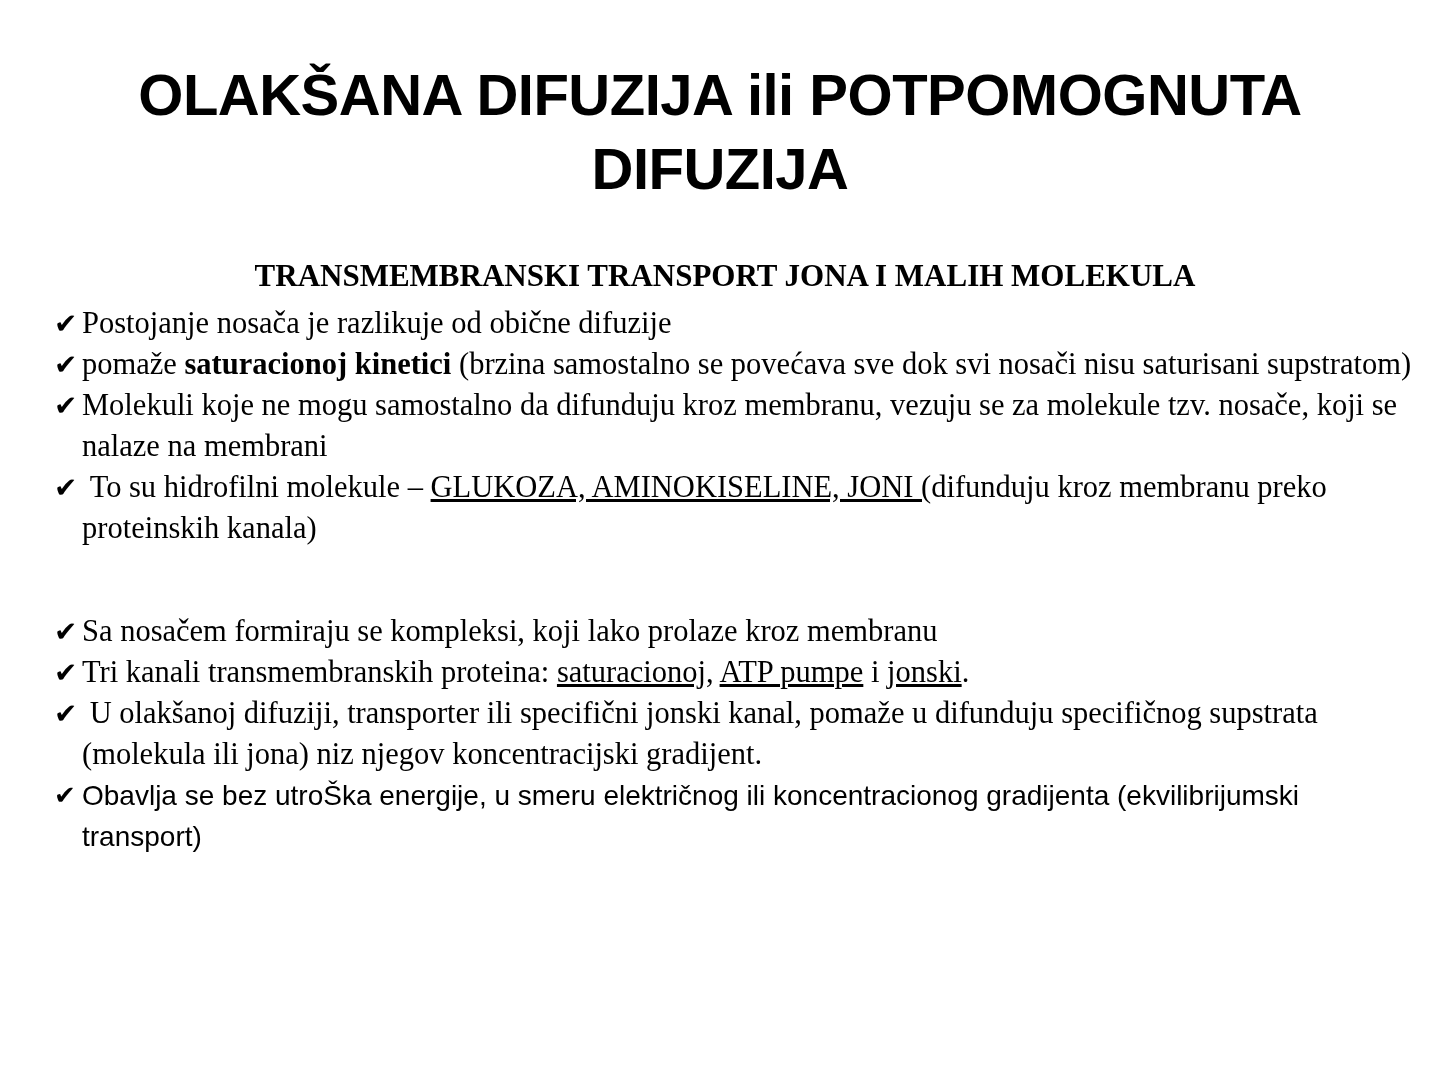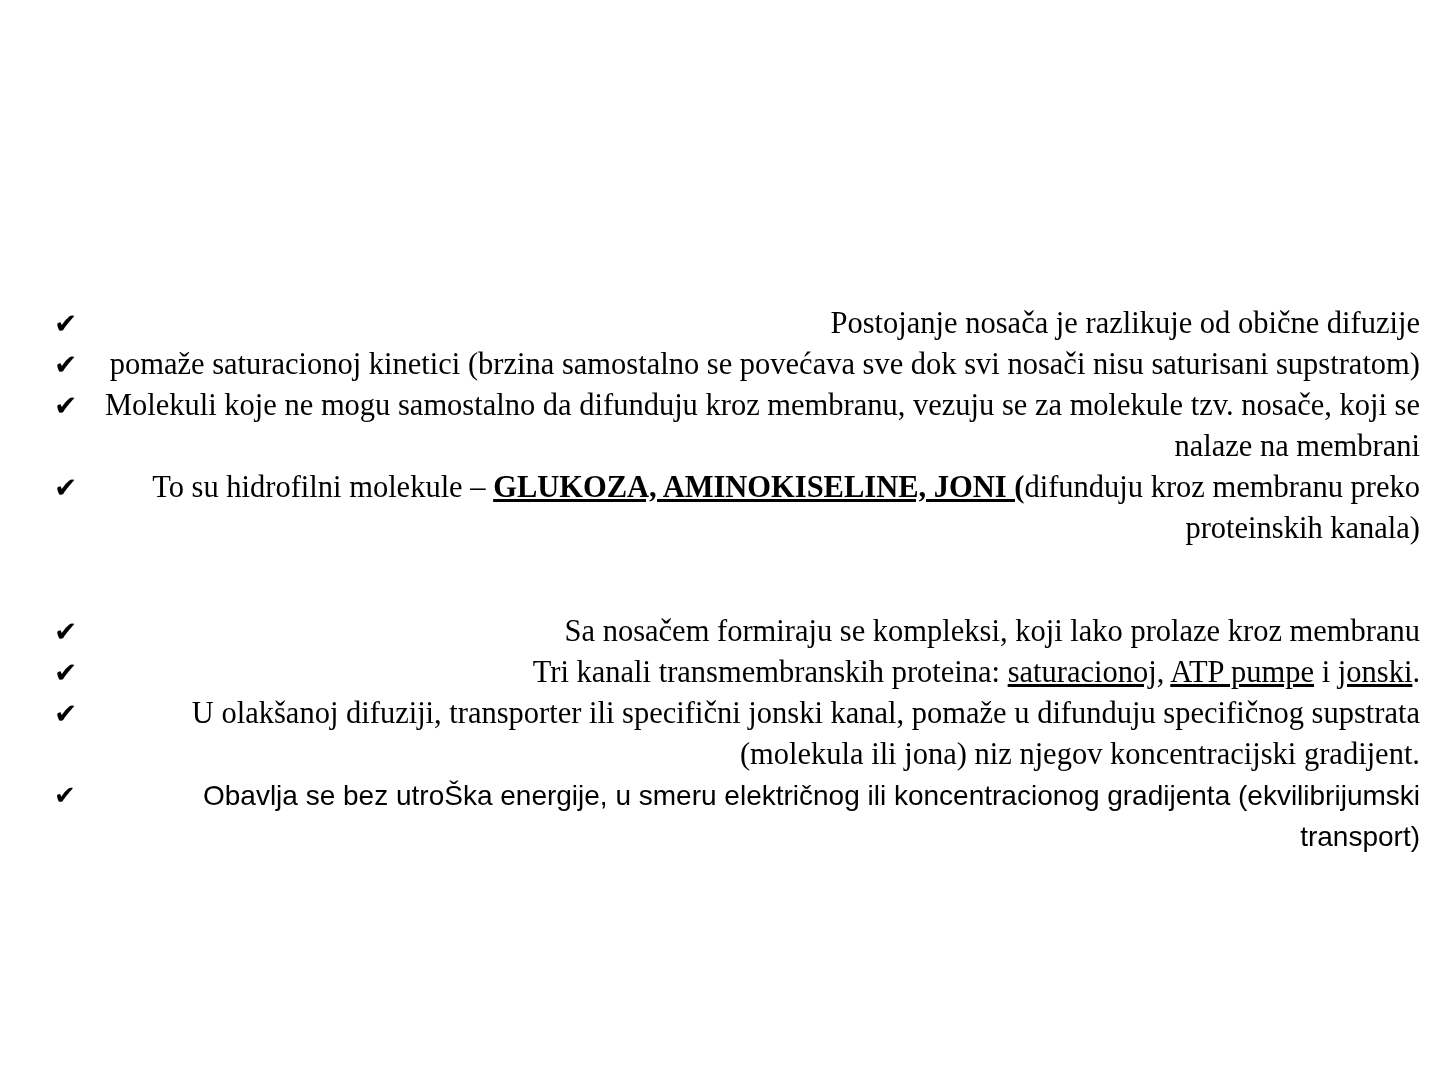--- a/index.html
+++ b/index.html
@@ -76,51 +76,55 @@
     left: 4px;
     top: 0px;
     font-family: "DejaVu Sans", sans-serif;
     font-size: 28px;
     line-height: 41px;
     font-weight: bold;
     color: #000000;
   }
   .bullet .btext {
     display: block;
-    text-align: right;
   }
 
   
   .group-gap { height: 62px; }
 
   
   .bullet.sans {
     font-family: "Liberation Sans", "DejaVu Sans", sans-serif;
     font-size: 28px;
     line-height: 41px;
   }
   .bullet.sans .mark {
     font-size: 26px;
   }
 
   
   .bullet.lead .btext::before {
     content: "\00a0";
   }
 
-  .b { font-weight: normal; }
+  .b { font-weight: bold; }
   .u { text-decoration: underline; text-underline-offset: 2px; }
-  .bu { font-weight: bold; text-decoration: underline; text-underline-offset: 2px; }
+  .bu { font-weight: normal; text-decoration: underline; text-underline-offset: 2px; }
 </style>
 </head>
 <body>
 
 <div class="slide">
 
+  <div class="title">
+    <span class="title-line">OLAKŠANA DIFUZIJA ili POTPOMOGNUTA</span>
+    <span class="title-line">DIFUZIJA</span>
+  </div>
 
+  <div class="subtitle">TRANSMEMBRANSKI TRANSPORT JONA I MALIH MOLEKULA</div>
 
   <div class="bullets">
 
     <div class="bullet">
       <span class="mark">✔</span>
       <span class="btext"><span>Postojanje nosača je razlikuje od obične difuzije</span></span>
     </div>
 
     <div class="bullet">
       <span class="mark">✔</span>

